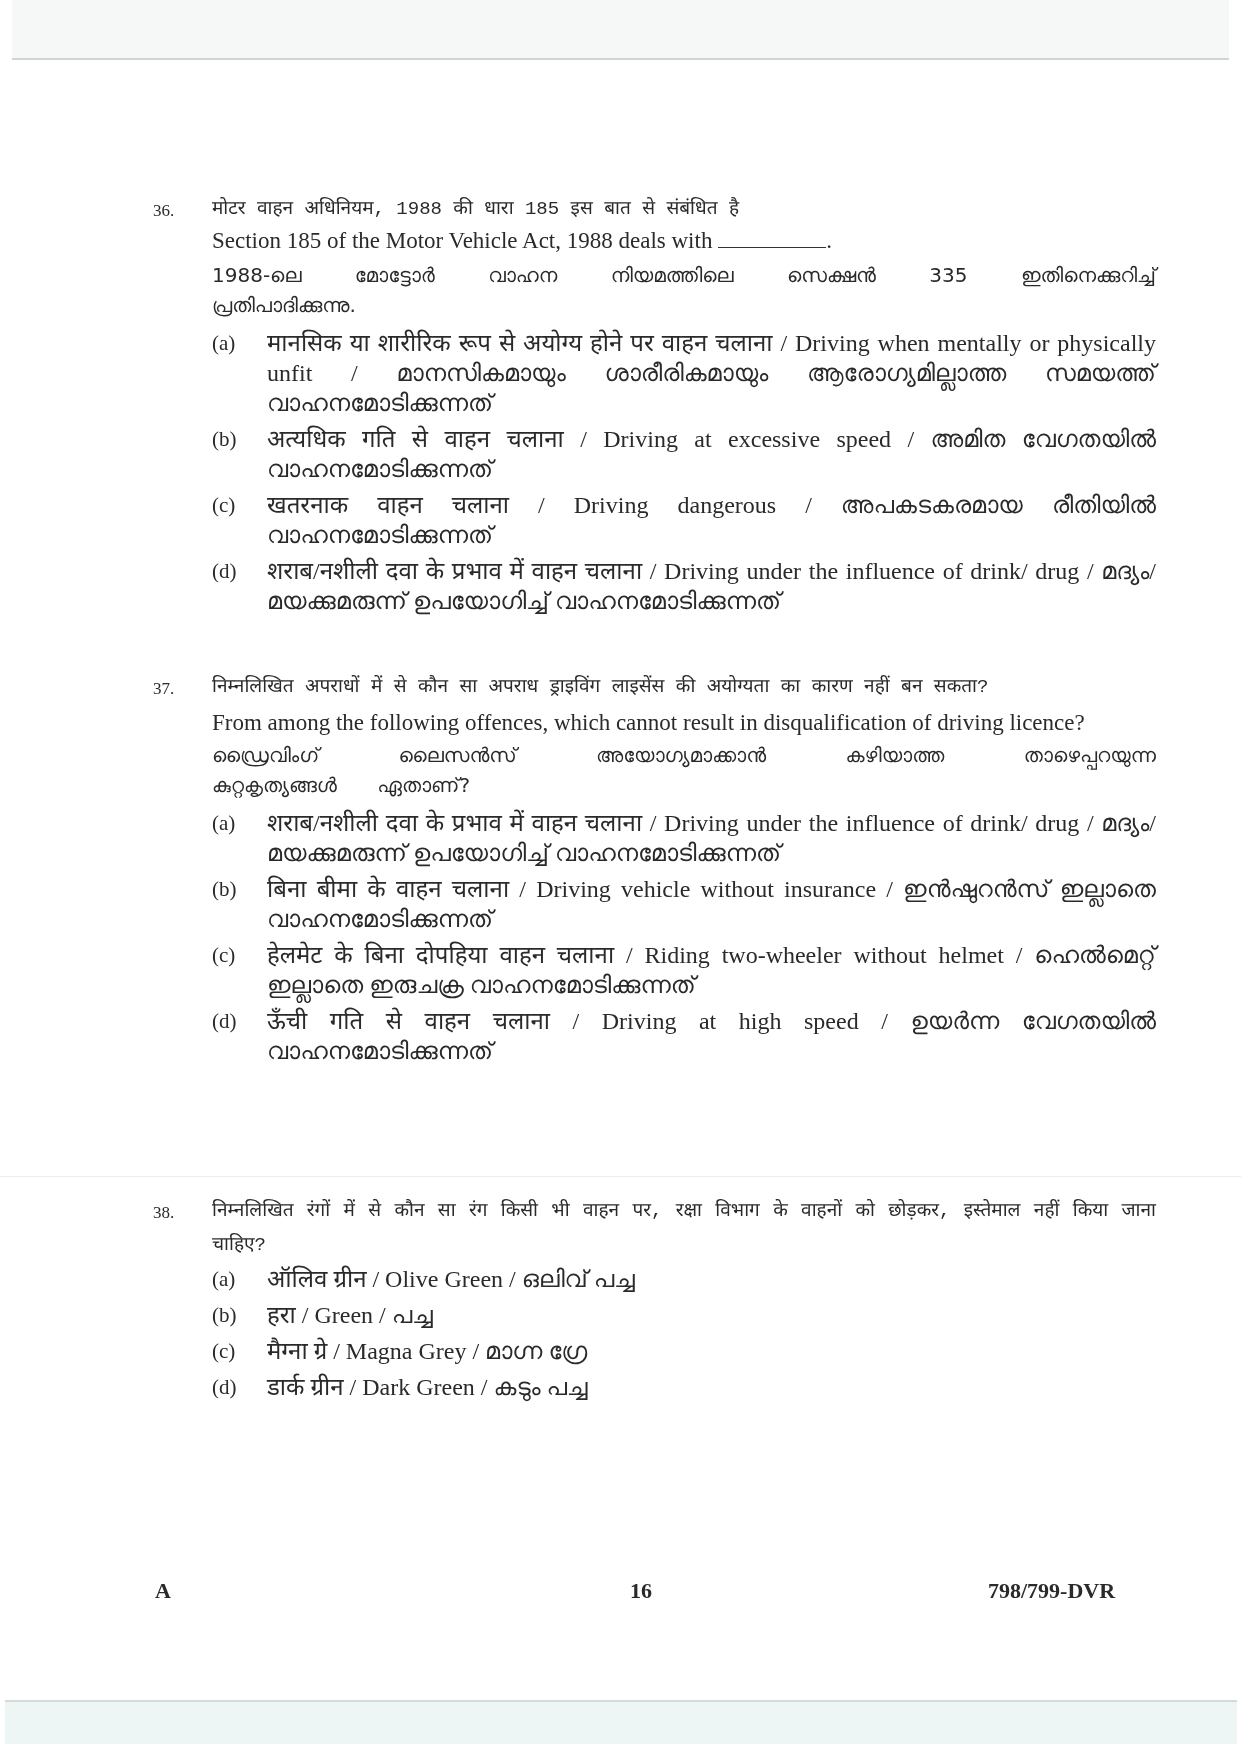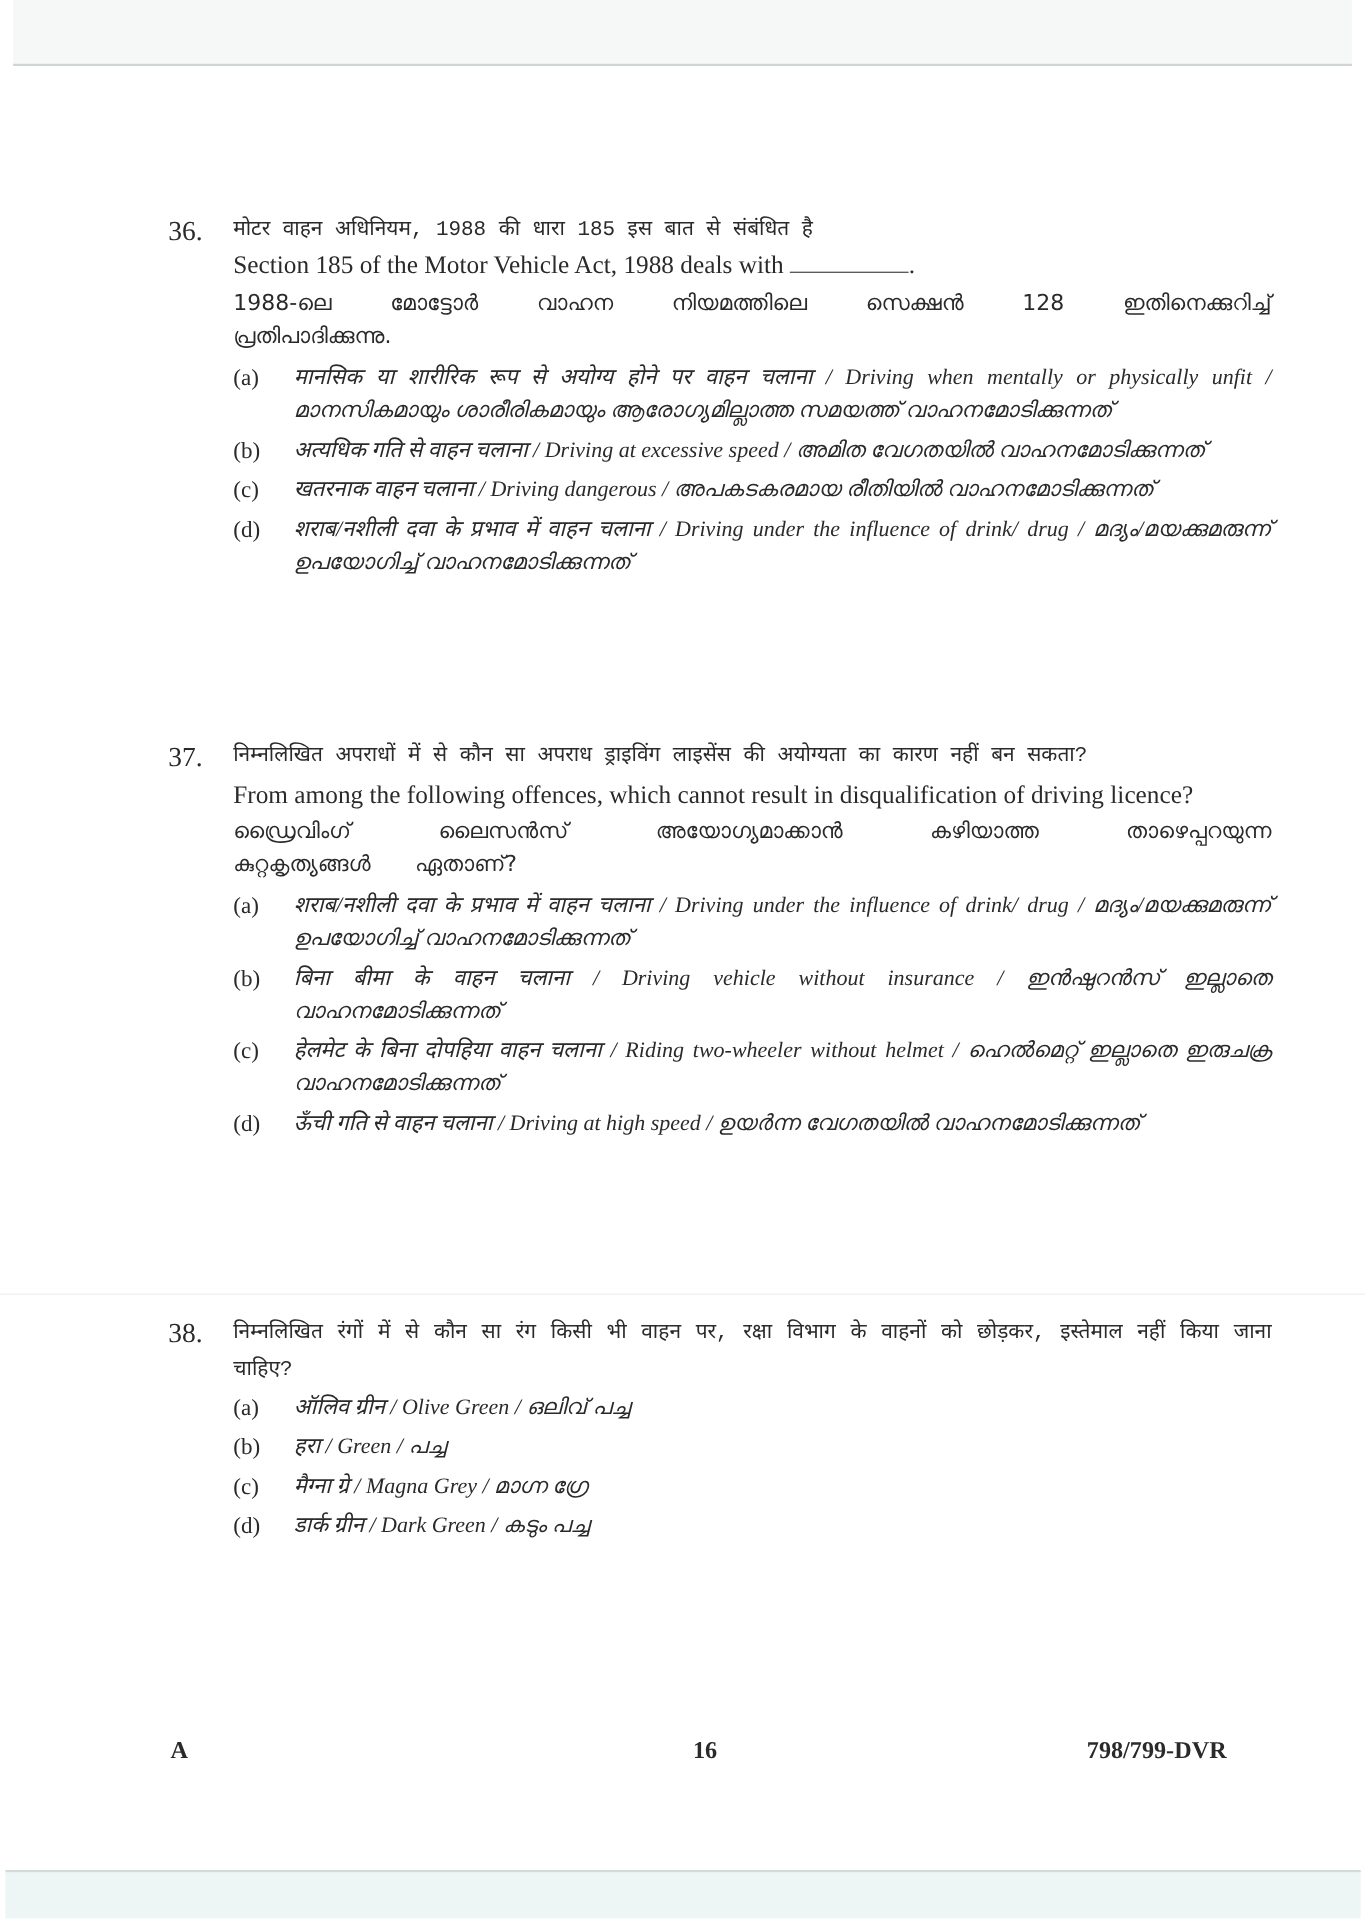--- a/index.html
+++ b/index.html
@@ -11,49 +11,49 @@
   .scan-top {
     position: absolute; left: 12px; top: 0; width: 1217px; height: 58px;
     background: #f6f8f8; border-bottom: 2px solid #cfd4d4;
   }
   .scan-bottom {
     position: absolute; left: 5px; top: 1700px; width: 1232px; height: 42px;
     background: #eef5f5; border-top: 2px solid #d2dada;
   }
   .question { position: absolute; left: 0; width: 1241px; }
   .qnum {
-    position: absolute; left: 153px; font-size: 25px; line-height: 30px;
+    position: absolute; left: 153px; font-size: 17px; line-height: 30px;
   }
   .qbody { position: absolute; left: 212px; width: 944px; }
   .line {
     font-size: 23px; line-height: 30px; margin: 0; text-align: justify;
   }
   .line.hindi { font-family: Liberation Mono, monospace; font-size: 19px; line-height: 34px; }
   .line.mal { font-family: "DejaVu Sans", sans-serif; font-size: 20px; line-height: 30px; word-spacing: 34px; }
   .blank { display: inline-block; width: 108px; border-bottom: 1px solid #333; height: 16px; vertical-align: baseline; }
   .option { position: relative; padding-left: 55px; margin-top: 6px; }
   .opt-label { position: absolute; left: 0; top: 0; font-size: 21px; line-height: 30px; }
-  .opt-text { font-size: 20px; line-height: 30px; text-align: justify; font-style: italic; }
+  .opt-text { font-size: 24px; line-height: 30px; text-align: justify; }
   .sep-faint { position: absolute; left: 0; width: 1241px; height: 1px; background: #eceeee; }
   .footer-item { position: absolute; top: 1578px; font-size: 22px; font-weight: bold; font-family: "Liberation Serif", serif; }
 </style>
 </head>
 <body>
 
 <div class="scan-top"></div>
 
 <div class="question" style="top:196px;">
   <span class="qnum" style="top:0;">36.</span>
   <div class="qbody" style="top:0;">
     <p class="line hindi" style="margin-top:-4px;">मोटर वाहन अधिनियम, 1988 की धारा 185 इस बात से संबंधित है</p>
     <p class="line" style="margin-top:0;">
       <span>Section 185 of the Motor Vehicle Act, 1988 deals with</span>
       <span class="blank"></span><span>.</span>
     </p>
-    <p class="line mal" style="margin-top:4px;">1988-ലെ മോട്ടോർ വാഹന നിയമത്തിലെ സെക്ഷൻ 128 ഇതിനെക്കുറിച്ച് പ്രതിപാദിക്കുന്നു.</p>
+    <p class="line mal" style="margin-top:4px;">1988-ലെ മോട്ടോർ വാഹന നിയമത്തിലെ സെക്ഷൻ 335 ഇതിനെക്കുറിച്ച് പ്രതിപാദിക്കുന്നു.</p>
     <div class="option" style="margin-top:8px;">
       <span class="opt-label">(a)</span>
       <div class="opt-text mixed">मानसिक या शारीरिक रूप से अयोग्य होने पर वाहन चलाना / Driving when mentally or physically unfit / മാനസികമായും ശാരീരികമായും ആരോഗ്യമില്ലാത്ത സമയത്ത് വാഹനമോടിക്കുന്നത്</div>
     </div>
     <div class="option">
       <span class="opt-label">(b)</span>
       <div class="opt-text mixed">अत्यधिक गति से वाहन चलाना / Driving at excessive speed / അമിത വേഗതയിൽ വാഹനമോടിക്കുന്നത്</div>
     </div>
     <div class="option">
       <span class="opt-label">(c)</span>

